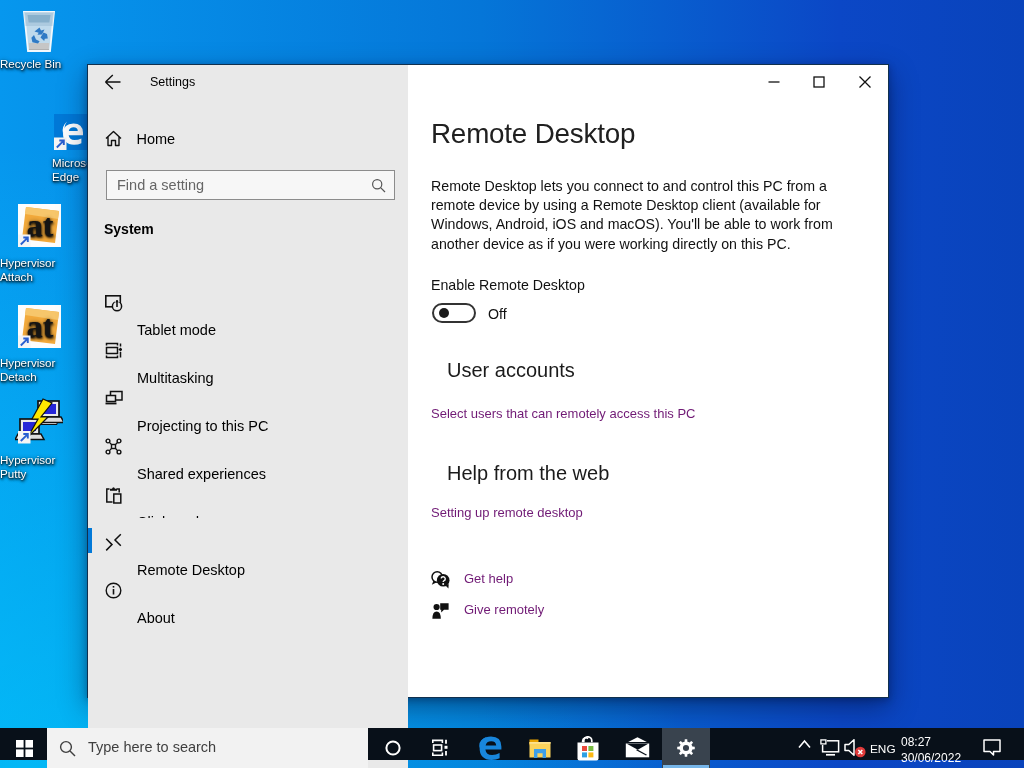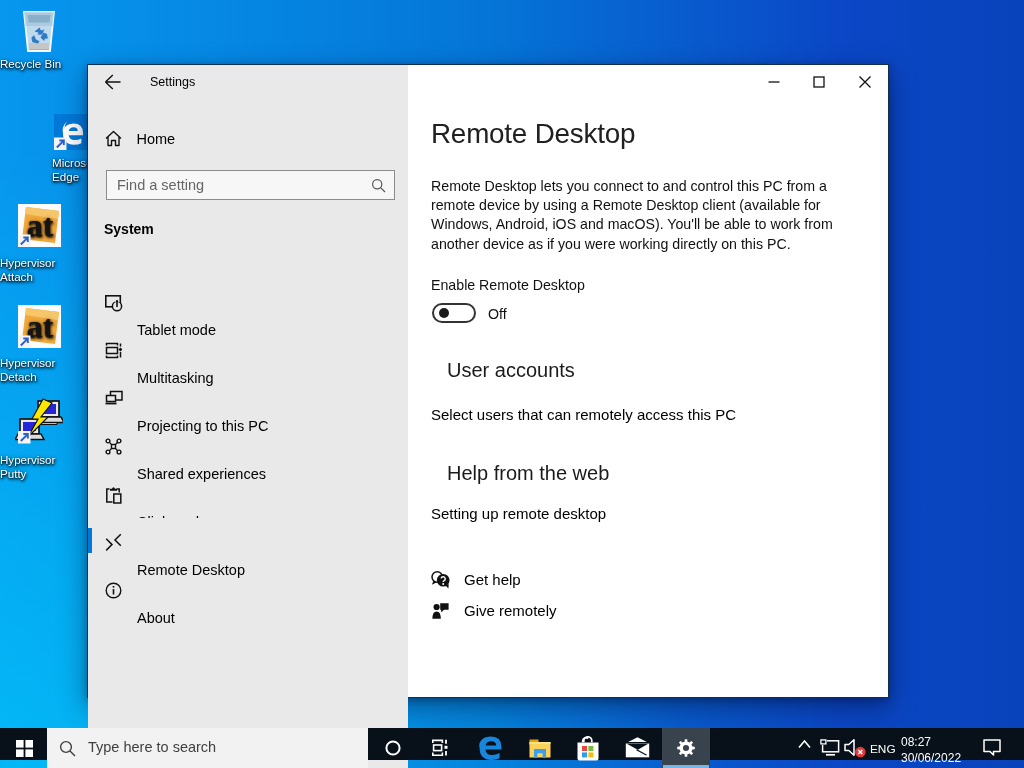--- a/index.html
+++ b/index.html
@@ -46,21 +46,21 @@
 .navrow svg { position:absolute; left:17px; top:16px; }
 .navrow .txt { position:absolute; left:49px; top:15px; font-size:14.5px; color:#000;margin-top:29px; }
 .navrow.sel { background:#e9e9e9; }
 .navrow.sel .bar { position:absolute; left:0px; top:10px; width:4px; height:25px; background:#0279d8; }
 
 
 .h1 { position:absolute; left:23px; top:53px; font-size:27.8px; font-weight:300; color:#202020; letter-spacing:-0.2px; }
 .para { position:absolute; left:23px; top:111.5px; font-size:14.2px; line-height:19.4px; color:#111; }
 .lbl { position:absolute; left:23px; font-size:14.2px; color:#111; }
 .h2 { position:absolute; left:9px; font-size:20px; color:#1b1b1b;margin-left:30px; }
-.link { position:absolute; left:23px; font-size:15px; color:#000000; }
+.link { position:absolute; left:23px; font-size:13px; color:#701a75; }
 .toggle { position:absolute; left:24px; top:238px; width:44px; height:20px; border:2px solid #333;
   border-radius:10px; background:#fff; }
 .toggle .knob { position:absolute; left:5px; top:3px; width:10px; height:10px; border-radius:50%; background:#1a1a1a; }
 
 
 .taskbar { position:absolute; left:0; top:728px; width:1024px; height:32px; background:#081019;padding-left:14px; }
 .tb { position:absolute; }
 .tsearch { position:absolute; left:47px; top:0; width:321px; height:40px; background:#f2f2f2; }
 .tsearch .ph { position:absolute; left:41px; top:11px; font-size:14.5px; color:#3f3f3f; }
 .settingsbtn { position:absolute; left:662px; top:0; width:48px; height:40px; background:#39434e; }

